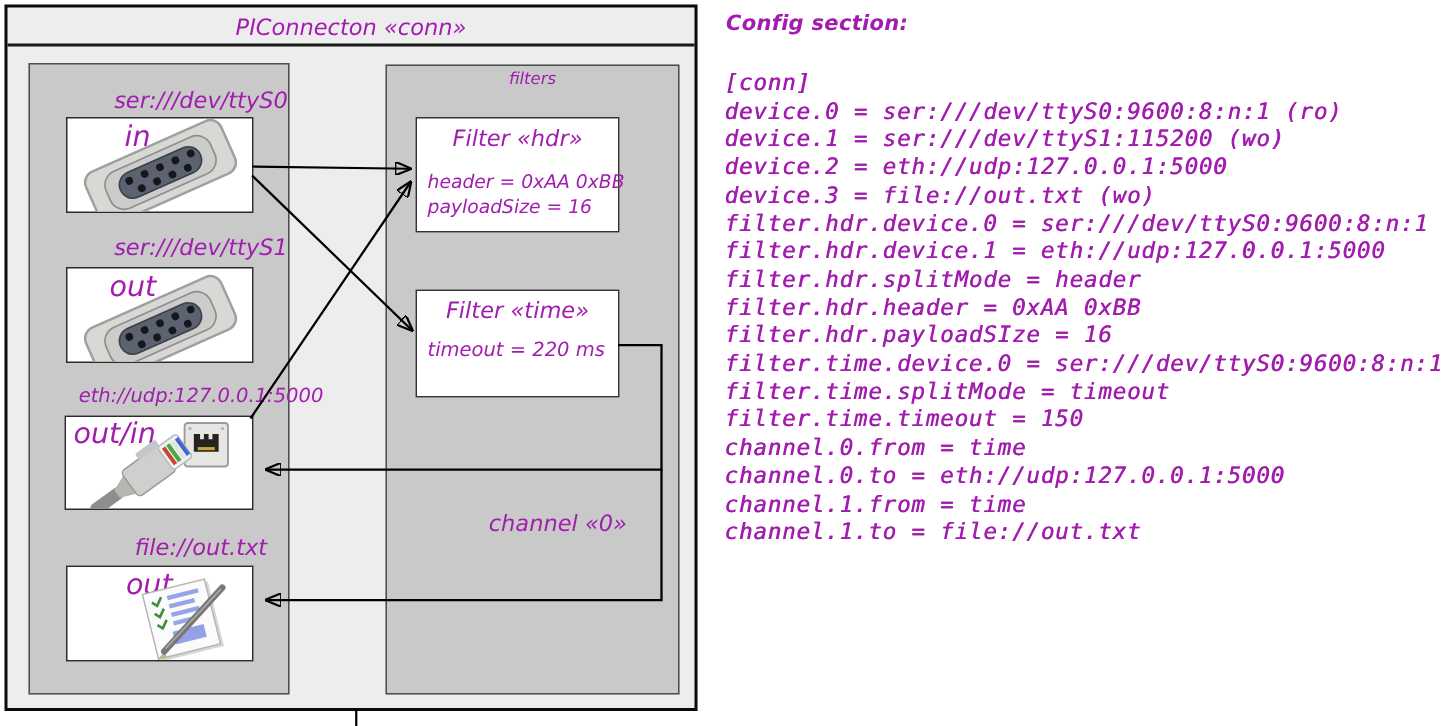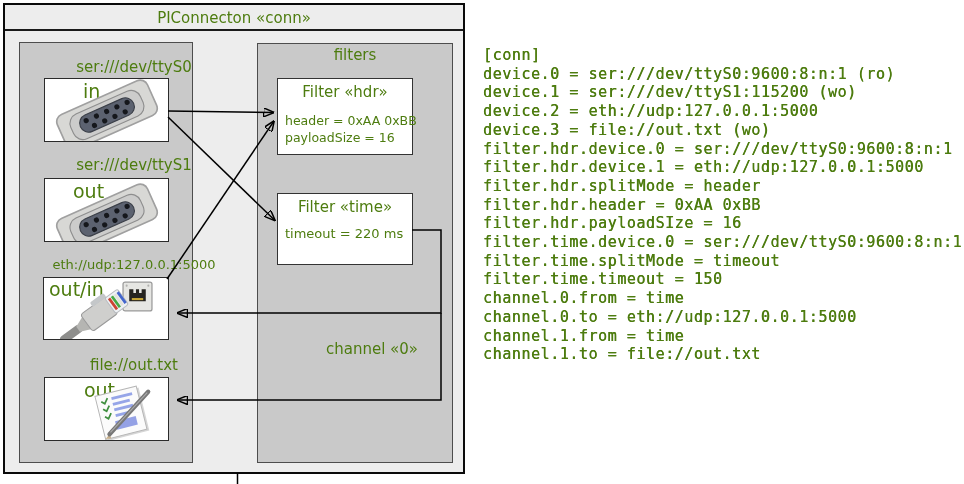--- a/index.html
+++ b/index.html
@@ -1,30 +1,30 @@
 <!DOCTYPE html>
 <html><head>
 <meta charset="utf-8">
 <style>
   html,body{margin:0;padding:0;background:#fff;}
   .page{position:relative;width:964px;height:484px;background:#fff;overflow:hidden;
-        font-family:"DejaVu Sans","Liberation Sans",sans-serif;color:#4d7c0f;}
+        font-family:"DejaVu Sans","Liberation Sans",sans-serif;color:#a21caf;font-style:italic;}
 
   
   .outer{position:absolute;left:3px;top:3px;width:462px;height:471px;
          background:#ededed;border:2.5px solid #0a0a0a;box-sizing:border-box;z-index:0;}
   .diagram-title{position:absolute;left:3px;top:9px;width:462px;text-align:center;
                  font-size:15px;z-index:2;}
   .title-divider{position:absolute;left:5px;top:29px;width:458px;height:1.6px;background:#1a1a1a;z-index:2;}
 
   
   .group{position:absolute;background:#c9c9c9;border:1.6px solid #4d4d4d;box-sizing:border-box;z-index:1;}
   .devices-group{left:19px;top:42px;width:174px;height:421px;}
   .filters-group{left:257px;top:43px;width:196px;height:420px;}
-  .filters-title{position:absolute;left:257px;top:46px;width:196px;text-align:center;font-size:15px;z-index:2;}
+  .filters-title{position:absolute;left:257px;top:46px;width:196px;text-align:center;font-size:11px;z-index:2;}
 
   
   .dev-label{position:absolute;left:19px;width:174px;text-align:center;font-size:15px;z-index:2;padding-left:28px;}
   .dev-label.l1{top:58px;}
   .dev-label.l2{top:156px;}
   .dev-label.l3{top:257px;font-size:13px;}
   .dev-label.l4{top:356px;}
 
   
   .dev-box{position:absolute;background:#fff;border:1.8px solid #2b2b2b;box-sizing:border-box;
@@ -193,15 +193,16 @@
       </marker>
     </defs>
     <path d="M168,111 L274,112.5" marker-end="url(#ah)"></path>
     <path d="M168,117 L275,220.5" marker-end="url(#ah)"></path>
     <path d="M167,279 L274,121" marker-end="url(#ah)"></path>
     <path d="M412,230 L441,230 L441,313 L177,313" marker-end="url(#ah)"></path>
     <path d="M441,313 L441,400 L177,400" marker-end="url(#ah)"></path>
     <path d="M237.5,473 L237.5,484"></path>
   </svg>
 
+  <div class="config-heading">Config section:</div>
   <div class="config-lines"><div class="cfg-line">[conn]</div><div class="cfg-line">device.0 = ser:///dev/ttyS0:9600:8:n:1 (ro)</div><div class="cfg-line">device.1 = ser:///dev/ttyS1:115200 (wo)</div><div class="cfg-line">device.2 = eth://udp:127.0.0.1:5000</div><div class="cfg-line">device.3 = file://out.txt (wo)</div><div class="cfg-line">filter.hdr.device.0 = ser:///dev/ttyS0:9600:8:n:1</div><div class="cfg-line">filter.hdr.device.1 = eth://udp:127.0.0.1:5000</div><div class="cfg-line">filter.hdr.splitMode = header</div><div class="cfg-line">filter.hdr.header = 0xAA 0xBB</div><div class="cfg-line">filter.hdr.payloadSIze = 16</div><div class="cfg-line">filter.time.device.0 = ser:///dev/ttyS0:9600:8:n:1</div><div class="cfg-line">filter.time.splitMode = timeout</div><div class="cfg-line">filter.time.timeout = 150</div><div class="cfg-line">channel.0.from = time</div><div class="cfg-line">channel.0.to = eth://udp:127.0.0.1:5000</div><div class="cfg-line">channel.1.from = time</div><div class="cfg-line">channel.1.to = file://out.txt</div></div>
 
 </div>
 
 </body></html>

